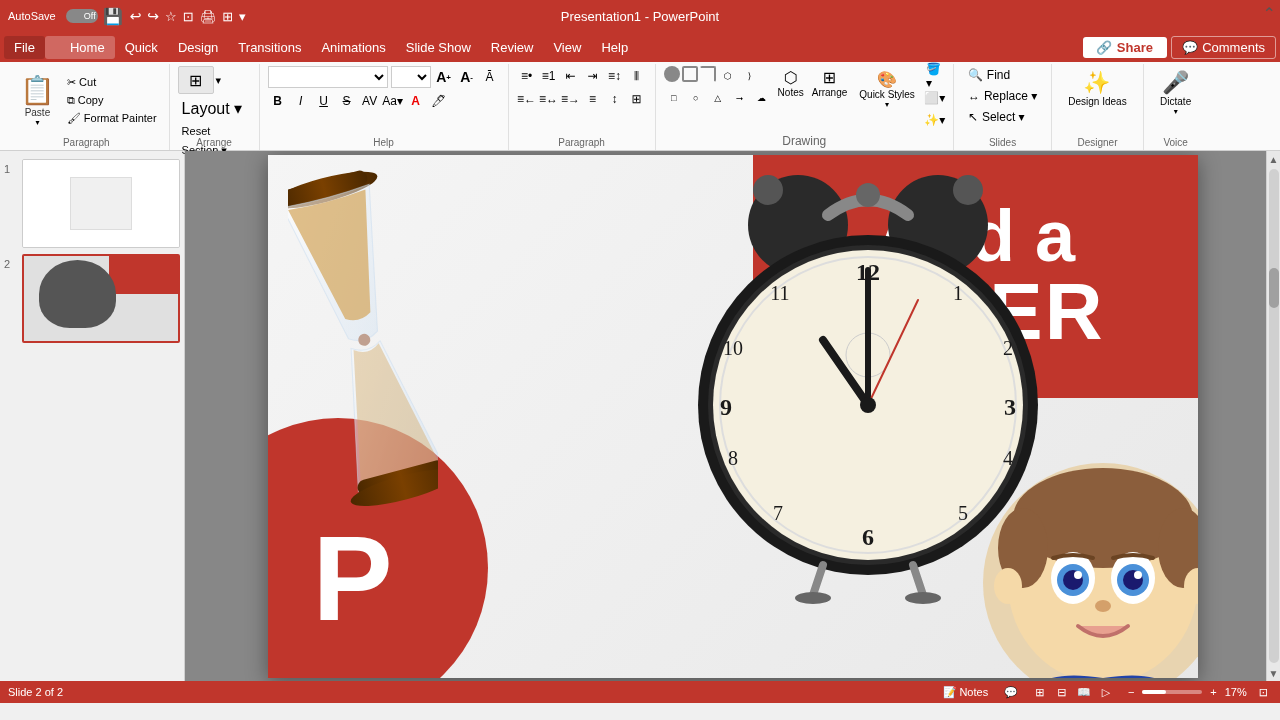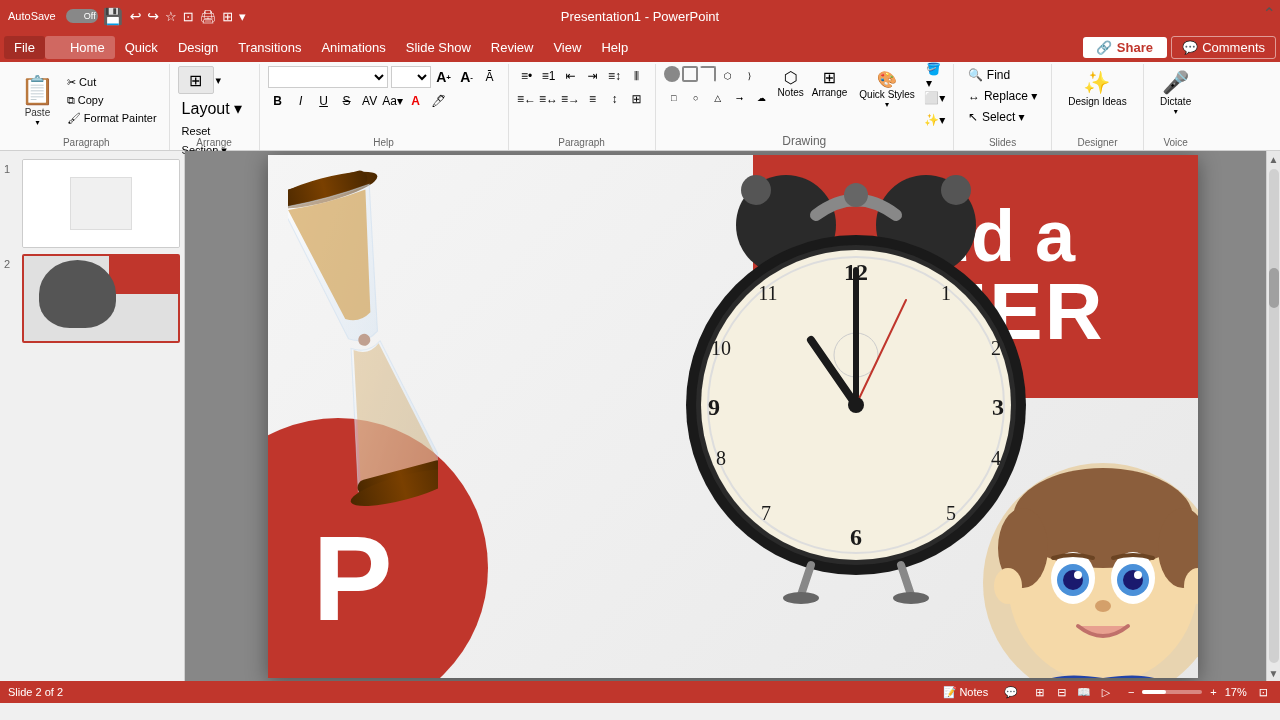--- a/index.html
+++ b/index.html
@@ -179,21 +179,21 @@
       font-weight: 900;
       color: white;
       line-height: 1;
       text-align: center;
       letter-spacing: 2px;
     }
 
     
     .clock-area {
       position: absolute;
-      left: 388px;
+      left: 400px;
       top: -20px;
       width: 420px;
       height: 560px;
     }
 
     
     .ppt-logo {
       position: absolute;
       left: -80px;
       bottom: -40px;

